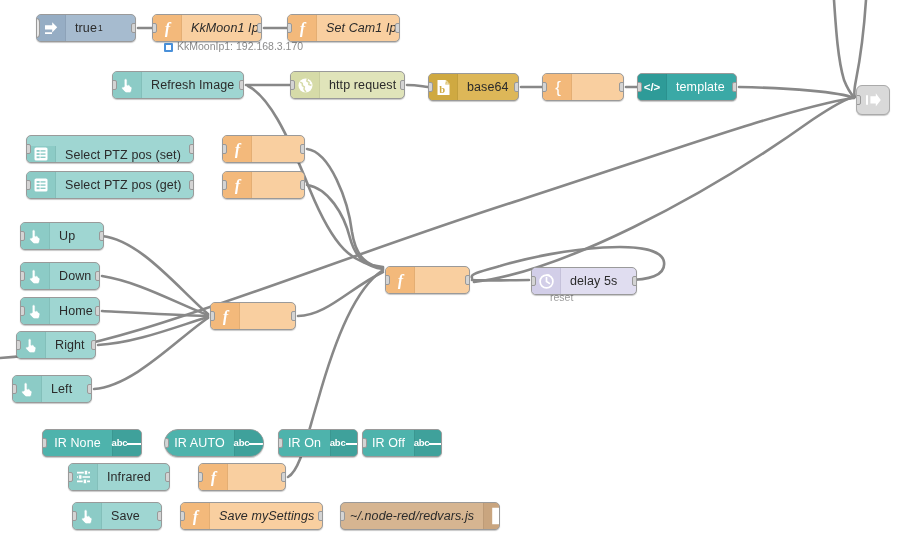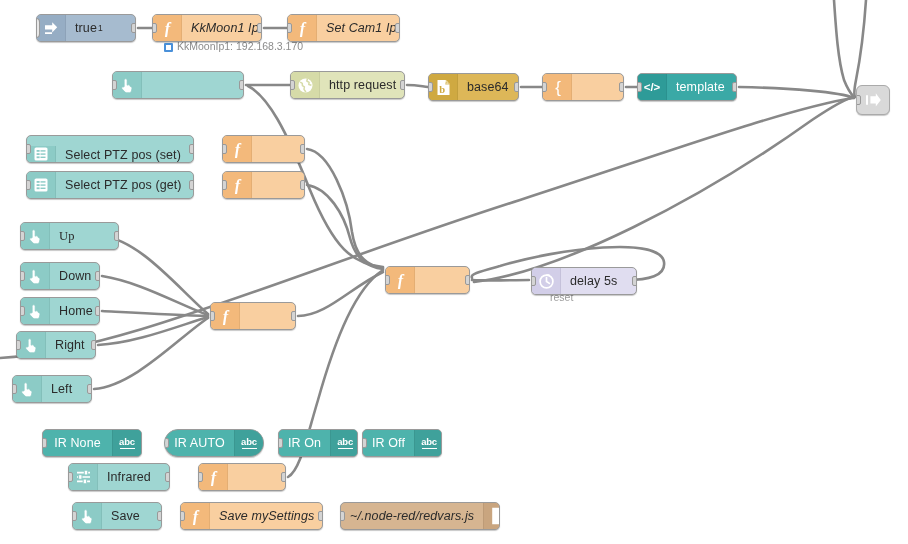--- a/index.html
+++ b/index.html
@@ -89,21 +89,21 @@
     display:flex;align-items:flex-end;gap:4px;z-index:4;
   }
   .sublabel .sq{
     width:9px;height:9px;box-sizing:border-box;
     border:2px solid #4a90d9;background:#fff;border-radius:1px;display:inline-block;
   }
   .sublabel.plain{color:#9b9b9b;}
 
   svg.gi{display:block;}
   .abcbox{
-    display:flex;flex-direction:column;align-items:center;justify-content:center;
+    display:flex;flex-direction:row;align-items:center;justify-content:center;
     line-height:1;
   }
   .abcbox span{font-size:9.5px;color:#fff;font-weight:600;letter-spacing:-.2px;}
   .abcbox i{display:block;width:15px;height:1.5px;background:#fff;margin-top:1.5px;}
   .sup{font-size:8.5px;vertical-align:super;margin-left:1px;color:#2b2b2b;}
 </style>
 </head>
 <body>
 
 <div id="canvas">
@@ -183,20 +183,21 @@
         <div class="lbl ital">Set Cam1 Ip</div>
         <div class="port in"></div>
         <div class="port out"></div>
       </div>
       <div class="node n-ui" style="left: 112px; top: 71px; width: 132px;">
         <div class="ico">
           <svg class="gi" width="16" height="17" viewBox="0 0 16 17">
             <path d="M5.2 9.6 V3.3 a1.45 1.45 0 0 1 2.9 0 V8.2 l1.1-.35 a1.3 1.3 0 0 1 1.7 1 l.15 .5 1.05 .5 a1.5 1.5 0 0 1 .8 1.7 l-.5 2.5 a2 2 0 0 1 -1.95 1.6 H7.6 a2.4 2.4 0 0 1 -1.8 -.8 L3.1 11.9 a1.25 1.25 0 0 1 1.6 -1.9 z" fill="#fff" stroke="#8ccbc6" stroke-width=".7"></path>
           </svg>
         </div>
+        <div class="lbl">Refresh Image</div>
         <div class="port in"></div>
         <div class="port out"></div>
       </div>
       <div class="node n-http" style="left: 290px; top: 71px; width: 115px;">
         <div class="ico">
           <svg class="gi" width="17" height="17" viewBox="0 0 17 17">
             <circle cx="8.5" cy="8.5" r="7" fill="#fff"></circle>
             <path d="M3.2 5.1 l2.1 1.3 .1 2.2 2 1.3 -.4 2.5 1.9 2.6 M10.4 1.9 l-.6 2.1 2.3 1.3 -.3 2.2 2.6 .8" stroke="#d6dba8" stroke-width="1.5" fill="none" stroke-linejoin="round"></path>
           </svg>
         </div>
@@ -286,21 +287,21 @@
       <div class="node n-fn" style="left: 222px; top: 171px; width: 83px;">
         <div class="ico">
           <svg class="gi" width="13" height="17" viewBox="0 0 13 17">
             <text x="6.5" y="14" fill="#fff" font-family="Liberation Serif, serif" font-style="italic" font-size="16" font-weight="700" text-anchor="middle">f</text>
           </svg>
         </div>
         <div class="lbl empty"></div>
         <div class="port in"></div>
         <div class="port out"></div>
       </div>
-      <div class="node n-ui" style="left: 20px; top: 222px; width: 99px; font-family: Liberation Serif, serif;">
+      <div class="node n-ui" style="left: 20px; top: 222px; width: 84px;">
         <div class="ico">
           <svg class="gi" width="16" height="17" viewBox="0 0 16 17">
             <path d="M5.2 9.6 V3.3 a1.45 1.45 0 0 1 2.9 0 V8.2 l1.1-.35 a1.3 1.3 0 0 1 1.7 1 l.15 .5 1.05 .5 a1.5 1.5 0 0 1 .8 1.7 l-.5 2.5 a2 2 0 0 1 -1.95 1.6 H7.6 a2.4 2.4 0 0 1 -1.8 -.8 L3.1 11.9 a1.25 1.25 0 0 1 1.6 -1.9 z" fill="#fff" stroke="#8ccbc6" stroke-width=".7"></path>
           </svg>
         </div>
         <div class="lbl">Up</div>
         <div class="port in"></div>
         <div class="port out"></div>
       </div>
       <div class="node n-ui" style="left: 20px; top: 262px; width: 80px;">

